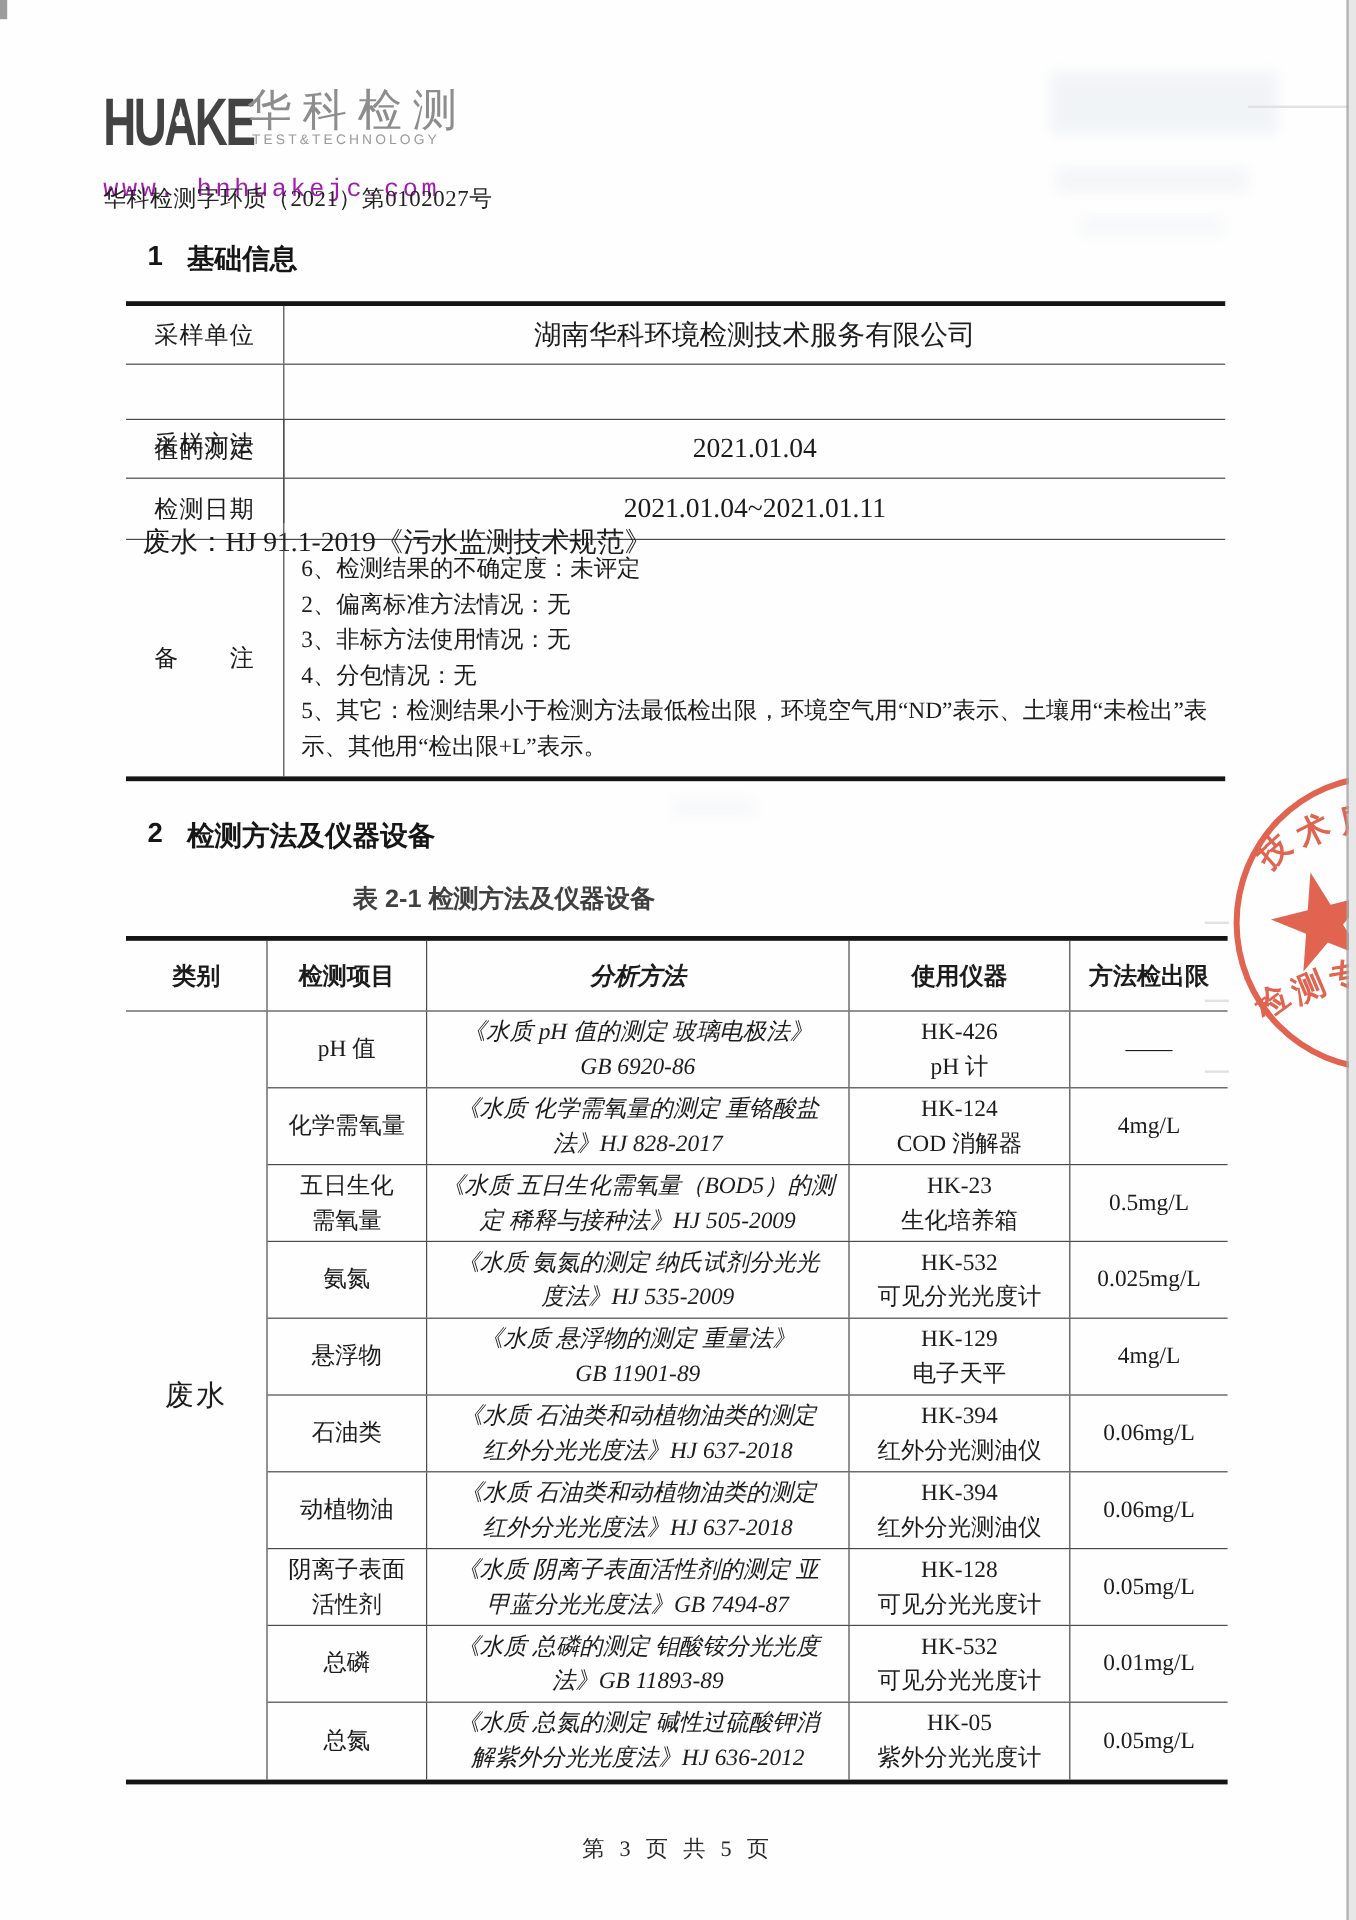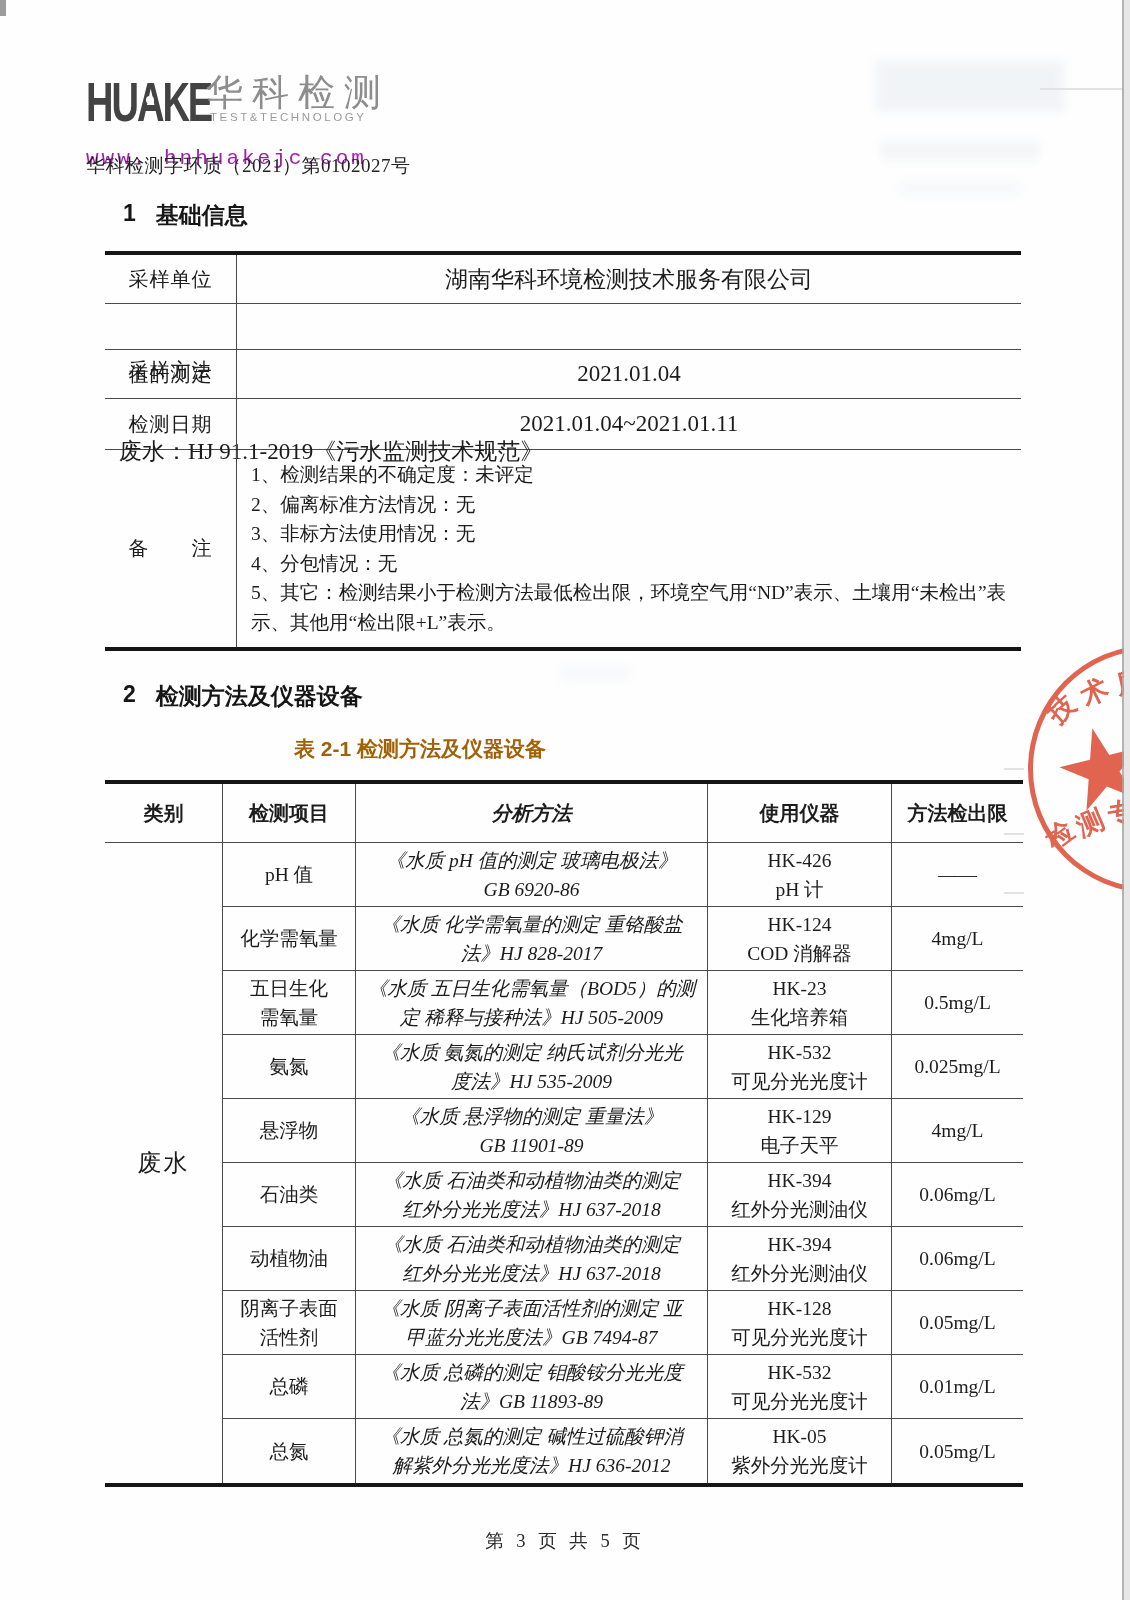--- a/index.html
+++ b/index.html
@@ -32,21 +32,21 @@
   .doc-number{left:86px;top:153px;font-size:19px;color:#232323;letter-spacing:.5px;}
   
   .sec-heading{
     font-family:"Liberation Sans","DejaVu Sans",sans-serif;
     font-weight:bold;font-size:23px;color:#161616;display:flex;gap:20px;
   }
   .h1{left:123px;top:200px;}
   .h2{left:123px;top:681px;}
   .tbl-caption{
     left:105px;top:735px;width:630px;text-align:center;
-    font-family:"Liberation Sans",sans-serif;font-weight:bold;font-size:21px;color:#a16207;
+    font-family:"Liberation Sans",sans-serif;font-weight:bold;font-size:21px;color:#404040;
   }
   
   .t1{
     left:105px;top:251px;width:916px;box-sizing:border-box;
     border-top:4px solid #151515;border-bottom:4px solid #151515;
   }
   .t1-row{display:flex;border-bottom:1px solid #4a4a4a;box-sizing:border-box;}
   .t1-row.last{border-bottom:none;}
   .t1-label{
     width:132px;flex:0 0 132px;border-right:1px solid #4a4a4a;box-sizing:border-box;
@@ -145,21 +145,21 @@
       <div class="t1-label">值的测定</div>
       <div class="t1-value">2021.01.04</div>
     </div>
     <div class="t1-row" style="height:51px;">
       <div class="t1-label">检测日期</div>
       <div class="t1-value">2021.01.04~2021.01.11</div>
     </div>
     <div class="t1-row last" style="height:197px;">
       <div class="t1-label">备　　注</div>
       <div class="t1-remarks">
-        <div>1、检测结果的不确定度：未评定</div>
+        <div>6、检测结果的不确定度：未评定</div>
         <div>2、偏离标准方法情况：无</div>
         <div>3、非标方法使用情况：无</div>
         <div>4、分包情况：无</div>
         <div>5、其它：检测结果小于检测方法最低检出限，环境空气用“ND”表示、土壤用“未检出”表示、其他用“检出限+L”表示。</div>
       </div>
     </div>
   </div>
 
   <div class="abs sec-heading h2">
     <span>2</span>

